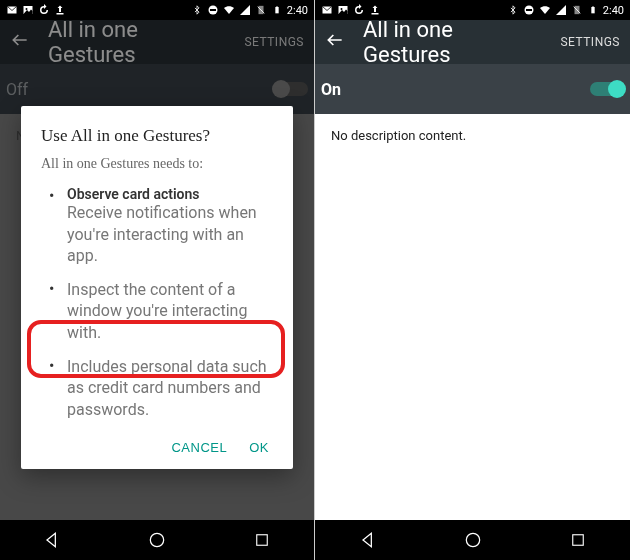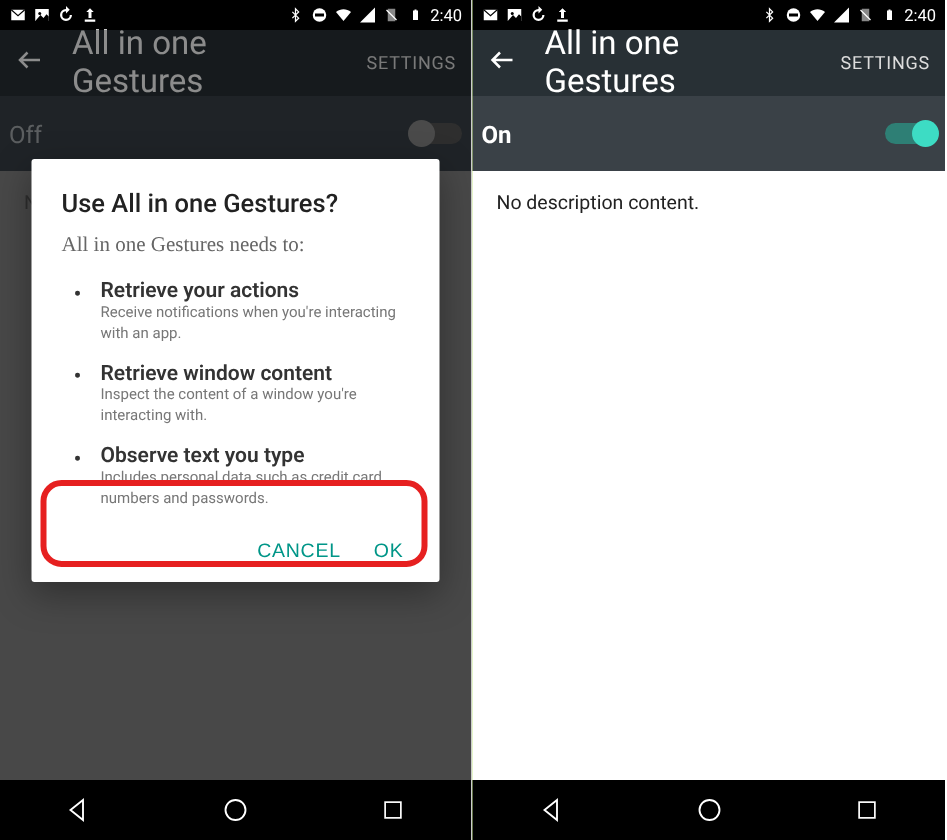--- a/index.html
+++ b/index.html
@@ -12,21 +12,21 @@
   }
   .wrapper {
     display: flex;
     width: 631px;
     height: 560px;
   }
   .phone {
     width: 315px;
     height: 560px;
     position: relative;
-    background: #bef264;
+    background: #84cc16;
     border-right: 1px solid #ccc;
   }
   .phone:last-child { border-right: none; }
   .statusbar {
     height: 20px;
     background: #000;
     color: #fff;
     display: flex;
     align-items: center;
     padding: 0 6px;
@@ -99,27 +99,27 @@
   }
   .dialog {
     background: #fff;
     width: 272px;
     margin-top: 86px;
     border-radius: 2px;
     padding: 20px 20px 8px 20px;
     box-shadow: 0 8px 24px rgba(0,0,0,0.35);
     position: relative;
   }
-  .dialog h2 { font-size: 17px; font-weight: 500; color: #222; margin-bottom: 10px; }
+  .dialog h2 { font-size: 17px; font-weight: 500; color: #222; margin-bottom: 10px; font-family: Liberation Serif, serif; }
   .dialog .subtitle { font-size: 14px; color: #666; margin-bottom: 14px; font-family: Liberation Serif, serif; }
   .perm-list { list-style: none; padding-left: 14px; }
   .perm-list li { position: relative; padding-left: 12px; margin-bottom: 12px; }
   .perm-list li::before { content: "•"; position: absolute; left: -6px; top: 0; color: #333; }
   .perm-list .ptitle { font-size: 14px; font-weight: 600; color: #333; }
-  .perm-list .pdesc { font-size: 10px; color: #777; line-height: 1.35; }
+  .perm-list .pdesc { font-size: 16px; color: #777; line-height: 1.35; }
   .highlight-ring {
     position: absolute;
     border: 4px solid #e62020;
     border-radius: 14px;
     pointer-events: none;
   }
   .dialog-actions {
     display: flex;
     justify-content: flex-end;
     gap: 22px;
@@ -222,29 +222,27 @@
     <div class="body-area dimmed">
       <span>N</span>
     </div>
 
     <div class="overlay">
       <div class="dialog">
         <h2>Use All in one Gestures?</h2>
         <div class="subtitle">All in one Gestures needs to:</div>
         <ul class="perm-list">
           <li>
-            <div class="ptitle">Retrieve your actions</div>
+            <div class="ptitle">Observe card actions</div>
             <div class="pdesc">Receive notifications when you're interacting with an app.</div>
           </li>
           <li>
-            <div class="ptitle">Retrieve window content</div>
             <div class="pdesc">Inspect the content of a window you're interacting with.</div>
           </li>
           <li>
-            <div class="ptitle">Observe text you type</div>
             <div class="pdesc">Includes personal data such as credit card numbers and passwords.</div>
           </li>
         </ul>
         <div class="highlight-ring" style="left:6px; top:214px; width:258px; height:58px;"></div>
         <div class="dialog-actions">
           <button>CANCEL</button>
           <button>OK</button>
         </div>
       </div>
     </div>

